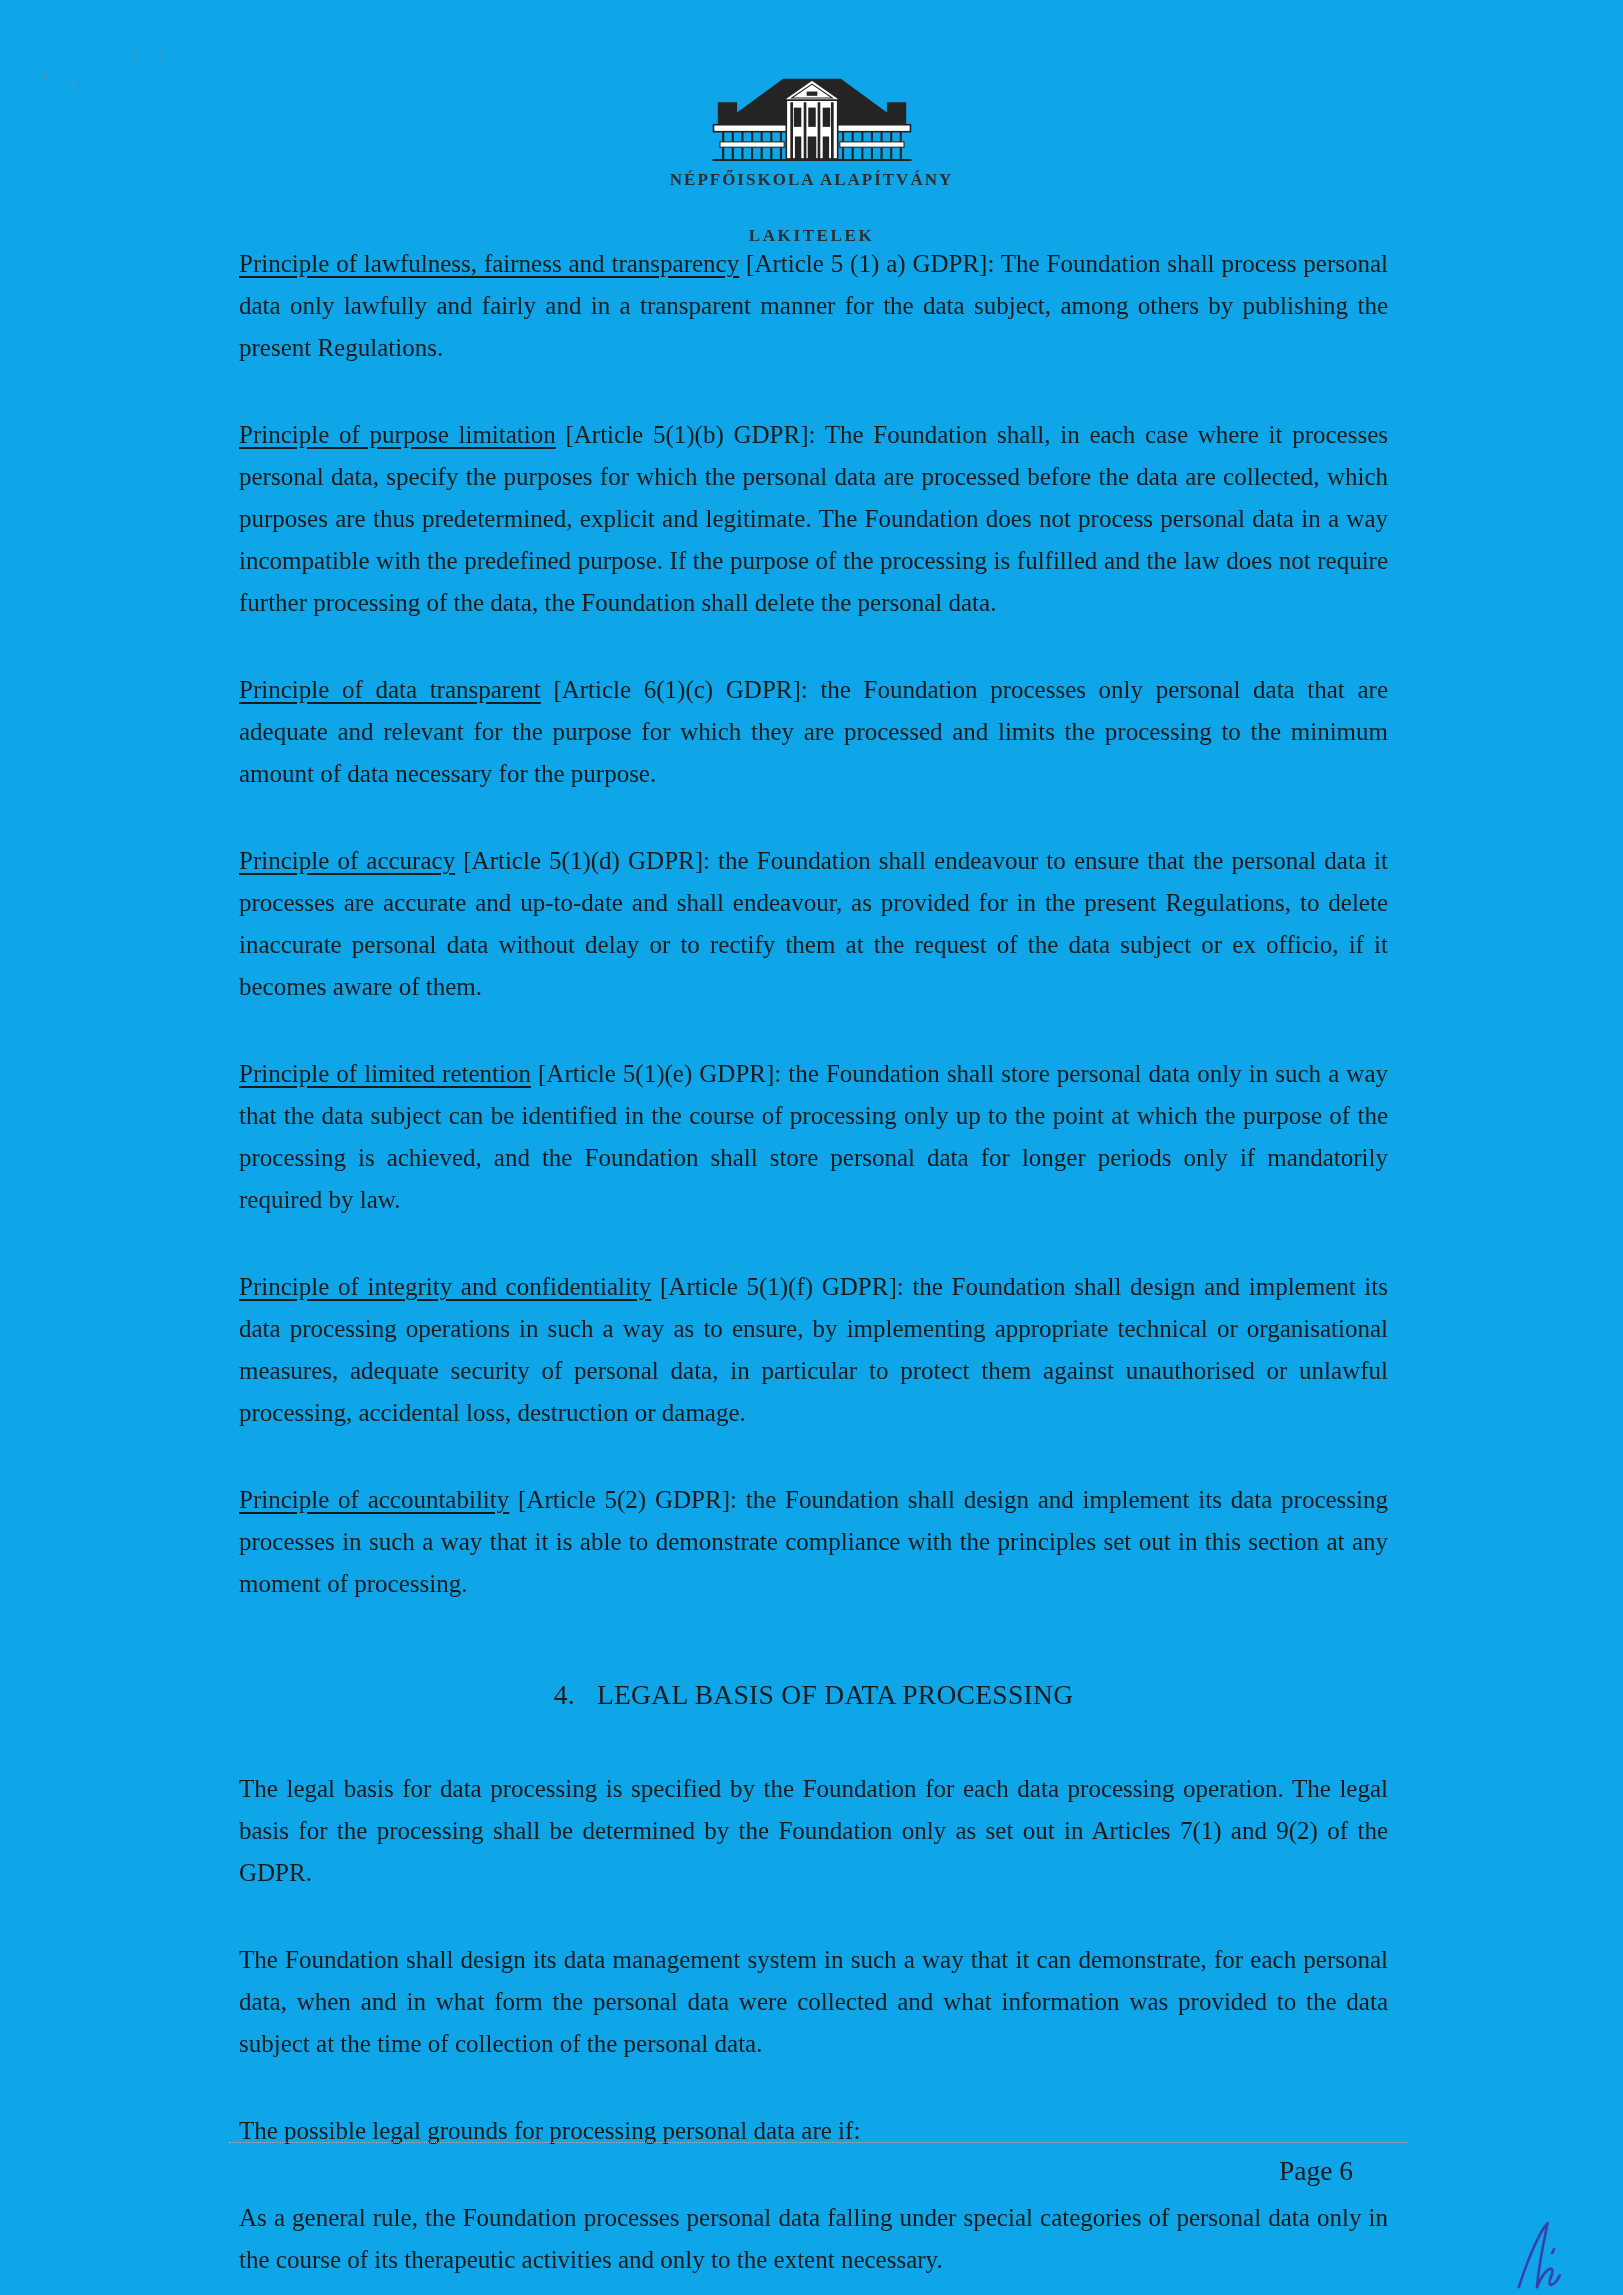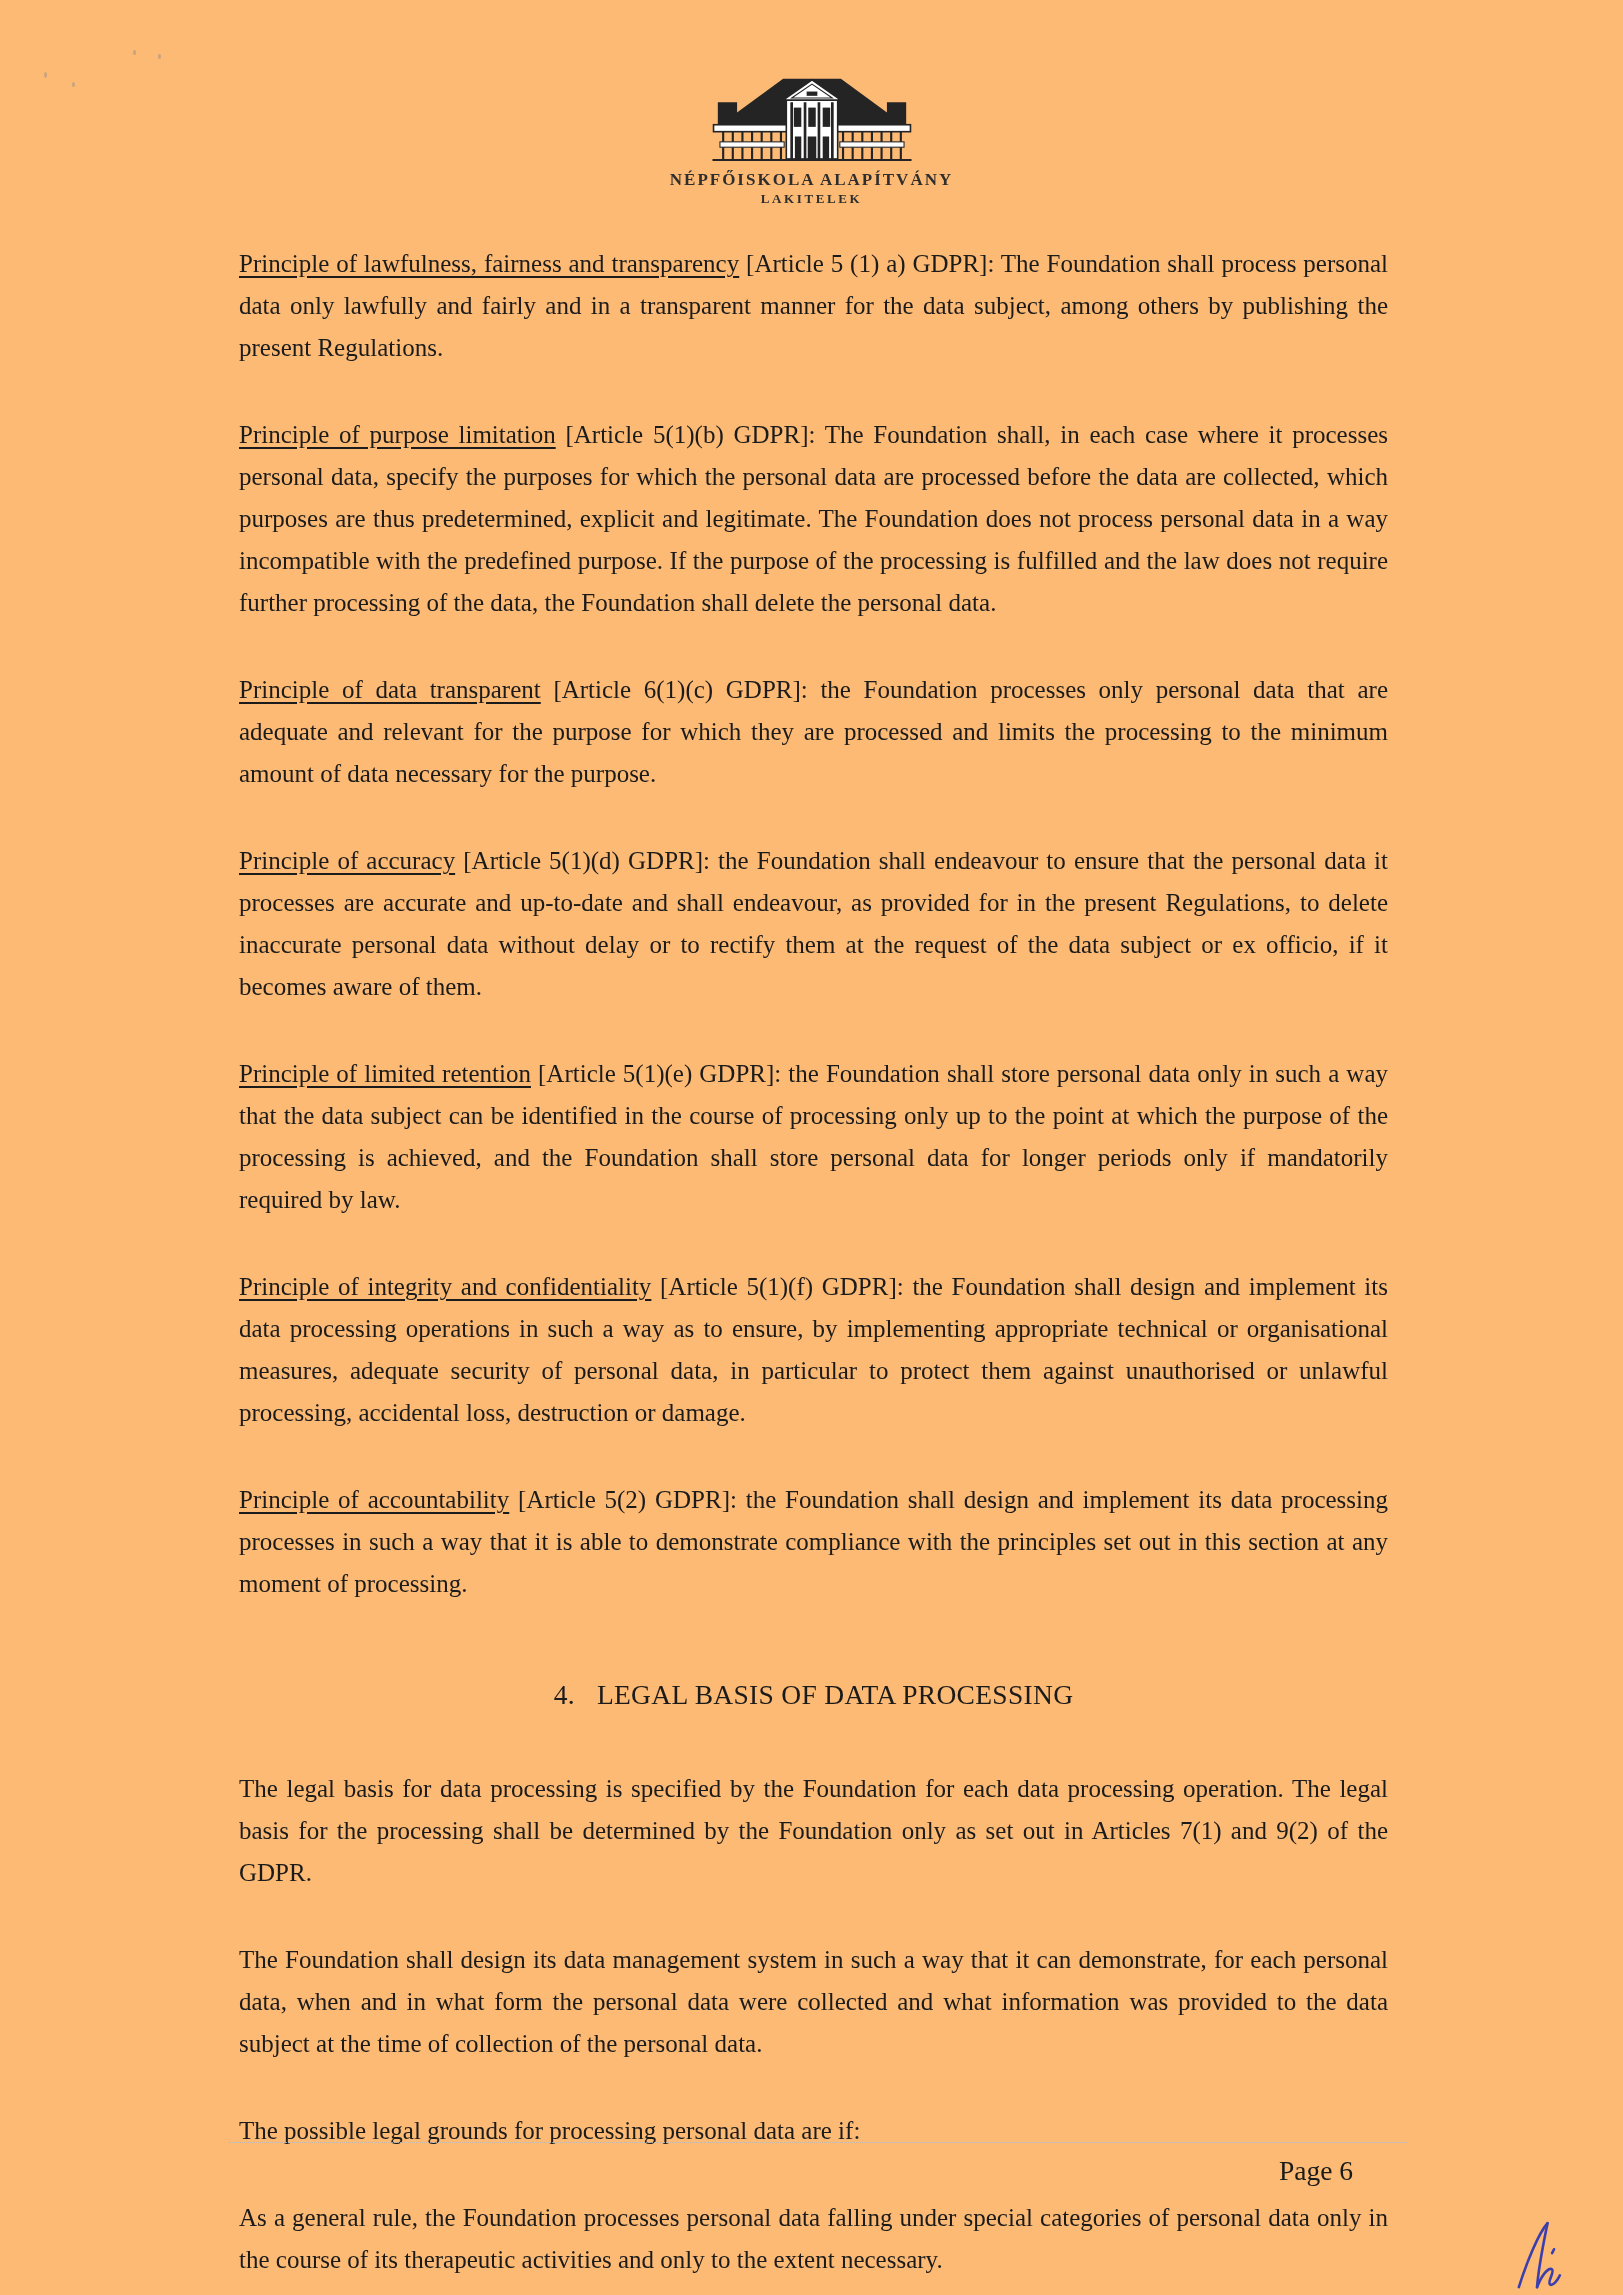--- a/index.html
+++ b/index.html
@@ -6,21 +6,21 @@
     --ink:#1b1b1b;
     --signature:#3b3fae;
     --artifact:#b8b8b8;
   }
   html,body{margin:0;padding:0;background:#e9e9e9;}
   .page{
     position:relative;
     width:1623px;
     height:2295px;
     margin:0 auto;
-    background:#fdba74;
+    background:#0ea5e9;
     color:var(--ink);
     font-family:"Liberation Serif", serif;
     overflow:hidden;
   }
   
   .speck{position:absolute;background:#8a8a8a;border-radius:50%;opacity:.45;}
   
   .logo-wrap{
     position:absolute;
     top:68px;left:0;right:0;
@@ -28,21 +28,21 @@
   }
   .logo-building{width:226px;height:99px;display:block;margin:0 auto;}
   .logo-caption{
     margin-top:2.6px;
     font-size:17px;
     line-height:19.6px;
     letter-spacing:2px;
     color:#2e2e2e;
     font-weight:bold;
   }
-  .logo-caption .line2{font-size:13px;letter-spacing:2.6px;}
+  .logo-caption .line2{font-size:17px;letter-spacing:2.6px;margin-top:37px;}
   
   .content{
     position:absolute;
     left:239px;top:243px;
     width:1149px;
     font-size:25px;
     line-height:42px;
     text-align:justify;
   }
   p.para{margin:0 0 45px 0;}

